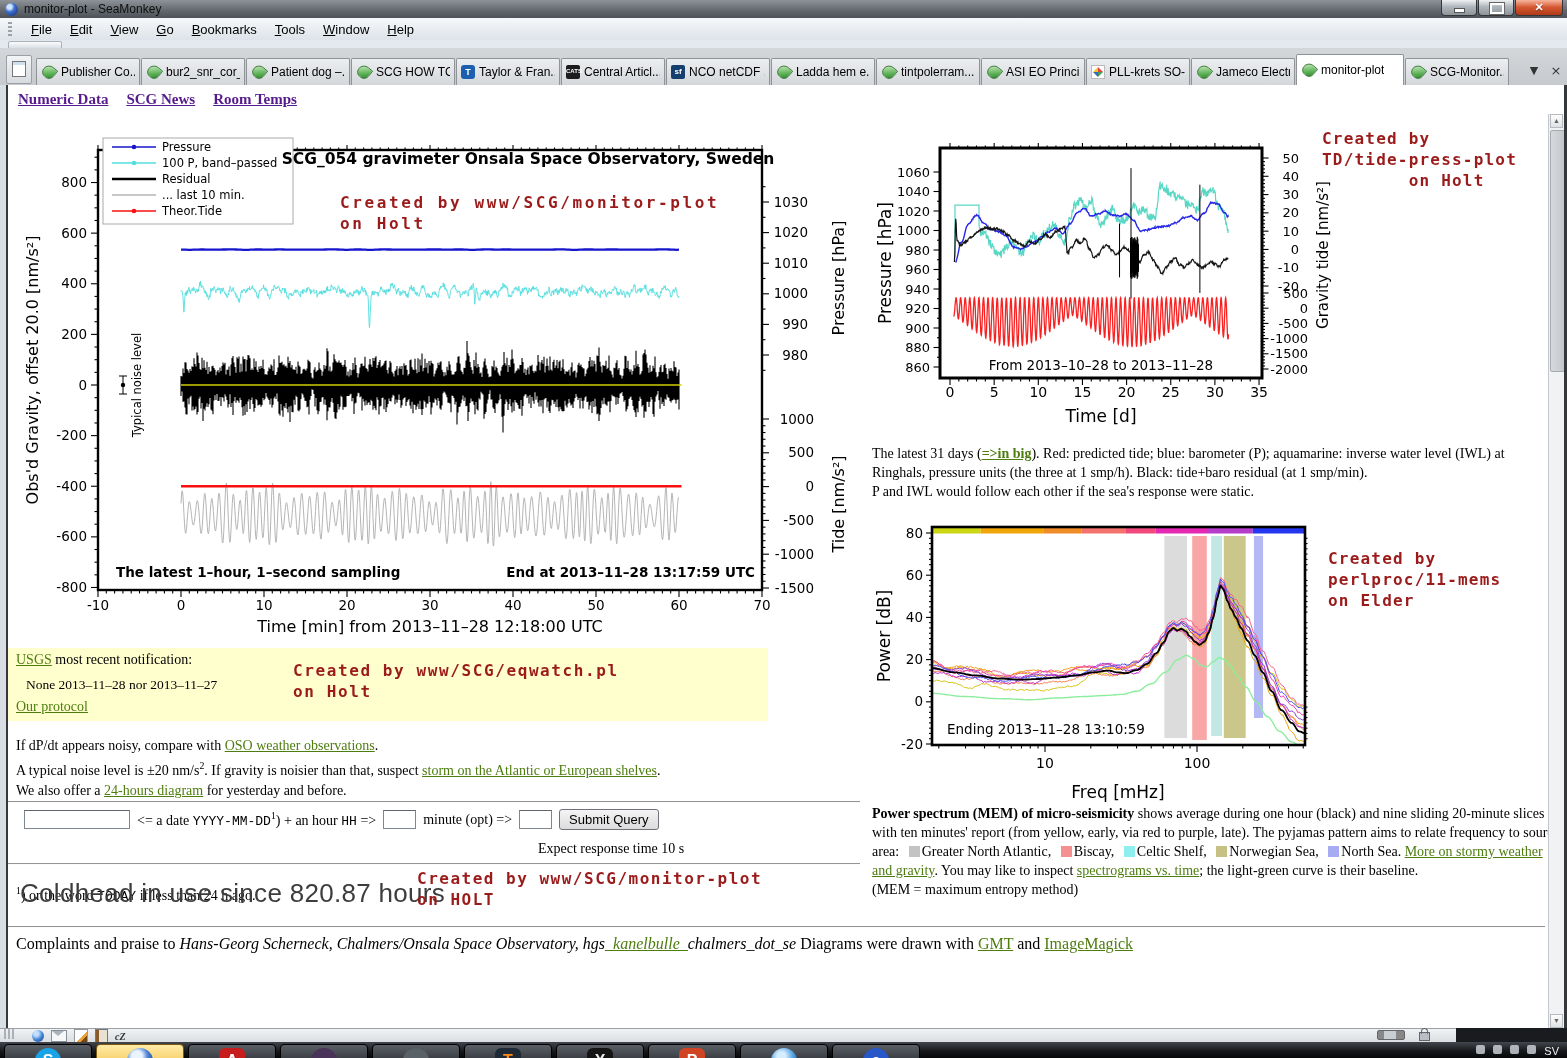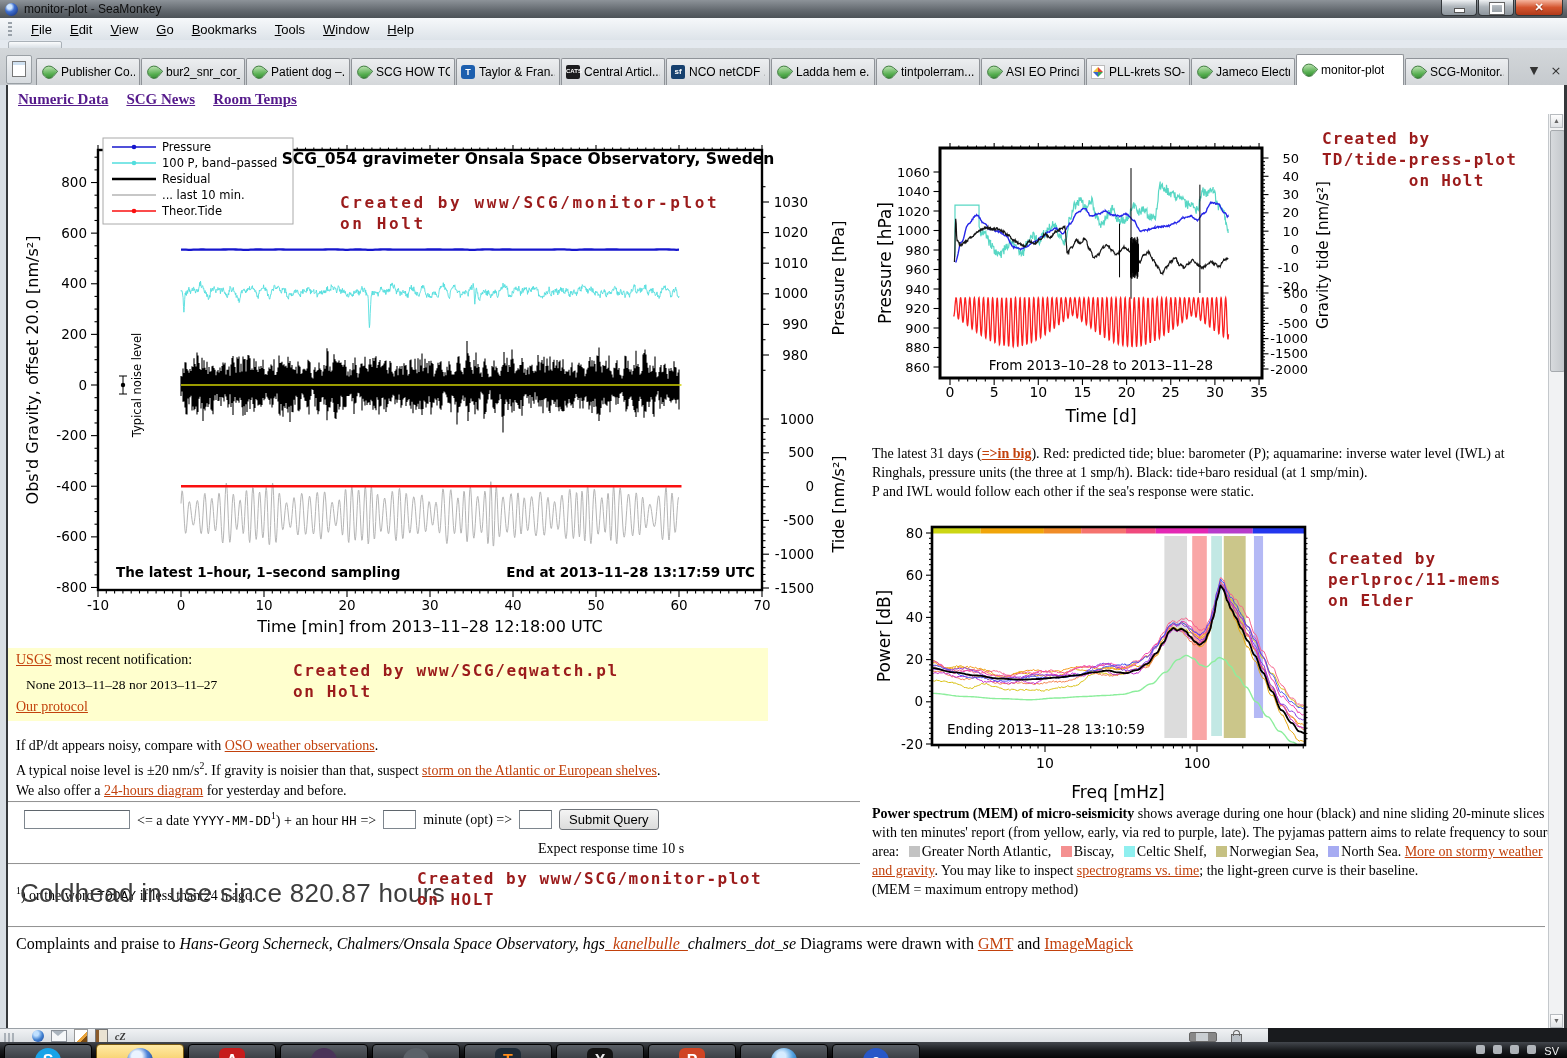--- a/index.html
+++ b/index.html
@@ -38,38 +38,38 @@
   .navrow{position:absolute;left:0;top:85px;width:1567px;height:29px;background:#fff;display:flex;align-items:center}
   .navlink{font-family:"Liberation Serif",serif;font-weight:bold;font-size:15px;color:#551a8b;text-decoration:underline;margin-left:18px;cursor:pointer}
   .navnote{font-size:14px;margin-left:38px}
   
   .content{position:absolute;left:0;top:114px;width:1567px;height:914px;background:#fff;overflow:hidden}
   .edge-l{position:absolute;left:0;top:85px;width:6px;height:943px;background:#d8dee4;border-right:2px solid #35383b}
   .edge-r{position:absolute;right:0;top:85px;width:3px;height:943px;background:#35383b}
   .credit{position:absolute;font-family:"DejaVu Sans Mono","Liberation Mono",monospace;font-weight:bold;font-size:16px;line-height:21px;color:#9b1b1b;white-space:pre}
   .para{position:absolute;left:16px;font-size:14px;line-height:19px}
   .para.small{font-size:16px}
-  .plink{color:#c2410c;text-decoration:underline;cursor:pointer}
+  .plink{color:#4d7c0f;text-decoration:underline;cursor:pointer}
   sup{font-size:0.7em}
   .mono{font-family:"Liberation Mono",monospace;font-size:0.93em}
   .swatch{display:inline-block;width:11px;height:11px;margin:0 2px -1px 6px}
   .usgs{position:absolute;left:8px;top:534px;width:760px;height:73px;background:#ffffce}
   .usgs .u1{position:absolute;left:8px;top:4px;font-size:14px}
   .usgs .u2{position:absolute;left:18px;top:29px;font-family:Liberation Serif, serif;font-size:13.5px}
   .usgs .u3{position:absolute;left:8px;top:51px;font-size:14px}
   .rule{position:absolute;left:8px;height:0;border-top:1px solid #949494;border-bottom:1px solid #fbfbfb}
   .formrow{position:absolute;left:24px;top:695px;display:flex;align-items:center;gap:7px;font-size:14px}
   .ti{height:17px;border:1px solid #7e868e;border-top-color:#5f666d;background:#fff;font:13px "Liberation Sans",sans-serif;padding:0 2px}
   .btn{height:21px;padding:0 9px;border:1px solid #6f7379;border-radius:3px;background:linear-gradient(#f4f4f4,#dcdcdc);font:13px "Liberation Sans",sans-serif}
   .coldhead{position:absolute;left:20px;top:764px;font-family:"Liberation Sans",sans-serif;font-size:26px;color:#3d3d3d;letter-spacing:0.3px}
   .vscroll{position:absolute;right:3px;top:0;width:15px;height:914px;background:#f1f2f3;border-left:1px solid #c4c8cc}
   .vs-arrow{position:absolute;left:1px;width:13px;height:14px;background:linear-gradient(#fdfdfd,#dfe2e5);border:1px solid #b7bbbf;box-sizing:border-box;color:#666;font-size:7px;text-align:center;line-height:13px}
   .vs-thumb{position:absolute;left:1px;top:16px;width:13px;height:240px;background:linear-gradient(90deg,#d7dadd,#c3c7cb);border:1px solid #a6aaae;border-radius:2px}
   
-  .statusbar{position:absolute;left:0;top:1028px;width:1268px;height:14px;background:linear-gradient(#f0f2f4,#d8dce0);border-top:1px solid #9aa0a6;display:flex;align-items:flex-end;font-family:"Liberation Sans",sans-serif;font-size:9px}
+  .statusbar{position:absolute;left:0;top:1028px;width:1456px;height:14px;background:linear-gradient(#f0f2f4,#d8dce0);border-top:1px solid #9aa0a6;display:flex;align-items:flex-start;font-family:"Liberation Sans",sans-serif;font-size:9px}
   .sbgrip{width:10px;height:10px;margin-left:4px;background:repeating-linear-gradient(90deg,#aab1b8 0 2px,transparent 2px 4px)}
   .sbicons{display:flex;align-items:center;margin-left:18px;gap:7px}
   .sb-globe{width:12px;height:12px;border-radius:50%;background:radial-gradient(circle at 35% 30%,#bfe0ff 0 20%,#3f7fd0 55%,#1a3c8e)}
   .sb-mail{width:14px;height:10px;background:#f5f7f9;border:1px solid #8a9098;position:relative}
   .sb-mail::after{content:"";position:absolute;left:0;top:0;border-left:6px solid transparent;border-right:6px solid transparent;border-top:5px solid #aab4be}
   .sb-pen{width:12px;height:12px;background:linear-gradient(135deg,#fff 55%,#e8a33a 55% 75%,#7a4a12 75%);border:1px solid #999}
   .sb-book{width:11px;height:12px;background:linear-gradient(90deg,#8a5a2a 30%,#e9e2d2 30%);border:1px solid #777}
   .sb-cz{font:italic bold 10px "Liberation Serif",serif;color:#333}
   .sbright{position:absolute;right:26px;display:flex;align-items:center;gap:14px}
   .sb-plug{width:26px;height:8px;background:linear-gradient(90deg,#888 0 6px,#c9ced2 6px 18px,#888 18px);border:1px solid #666;border-radius:2px}

